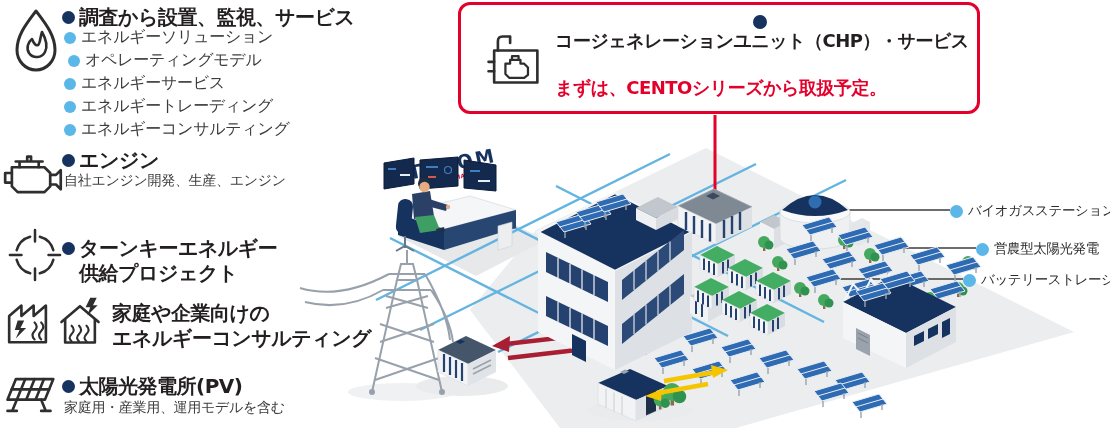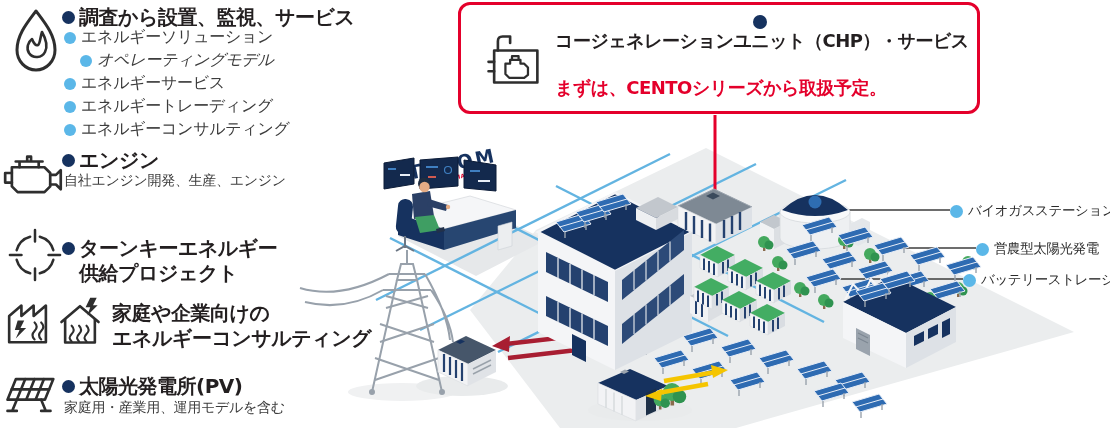--- a/index.html
+++ b/index.html
@@ -302,21 +302,21 @@
       </svg>
     </span>
     <div class="abs head" style="left:62px;top:4px;">
       <span class="b-dark"></span>
       <span>調査から設置、監視、サービス</span>
     </div>
     <div class="abs sub" style="left:64px;top:27px;">
       <span class="b-light"></span>
         <span>エネルギーソリューション</span>
       </div>
-    <div class="abs sub" style="left:80px;top:50px;font-style:italic;">
+    <div class="abs sub" style="left:68px;top:50px;">
       <span class="b-light"></span>
         <span>オペレーティングモデル</span>
       </div>
     <div class="abs sub" style="left:64px;top:73px;">
       <span class="b-light"></span>
         <span>エネルギーサービス</span>
       </div>
     <div class="abs sub" style="left:64px;top:96px;">
       <span class="b-light"></span>
         <span>エネルギートレーディング</span>

